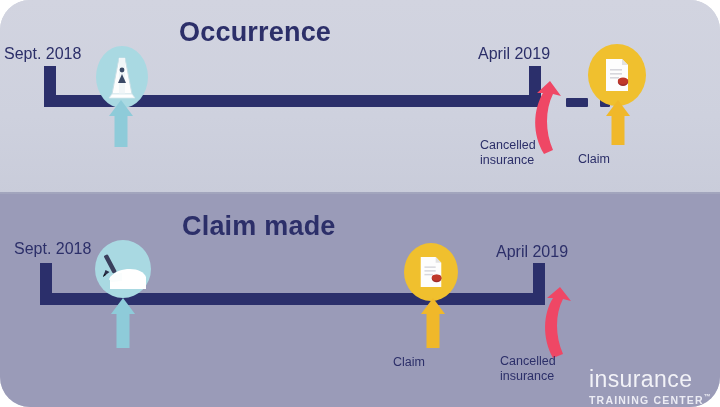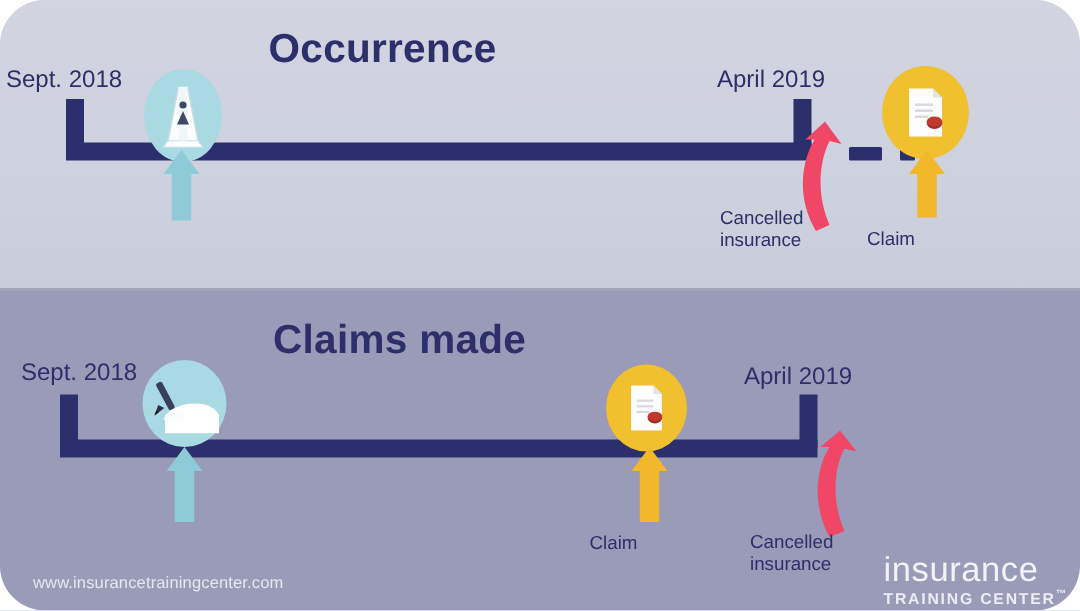--- a/index.html
+++ b/index.html
@@ -267,21 +267,21 @@
     </div>
 
     <div class="caption" id="occ-cap-claim">Claim</div>
   </div>
 
   <div class="panel-divider"></div>
 
   <div class="panel" id="panel-claims">
   </div>
 
-  <div class="panel-title" id="title-claims">Claims made</div>
+  <div class="panel-title" id="title-claims">Claim made</div>
 
   <div class="date-label" id="cm-date-start">Sept. 2018</div>
 
   <div class="date-label" id="cm-date-end">April 2019</div>
 
   <div class="tl-bar" id="cm-tl-h"></div>
   <div class="tl-bar" id="cm-tl-left"></div>
   <div class="tl-bar" id="cm-tl-right"></div>
 
   <div class="icon-circle circle-blue" id="cm-icon-act">
@@ -324,21 +324,20 @@
   </div>
 
 
   <div class="caption" id="cm-cap-claim">Claim</div>
 
   <div class="caption" id="cm-cap-cancelled">
     <div>Cancelled</div>
     <div>insurance</div>
   </div>
 
-  <div id="site-url">www.insurancetrainingcenter.com</div>
 
   <div id="brand-logo">
     <div id="brand-name">insurance</div>
     <div id="brand-tagline">
       <span>TRAINING CENTER</span><span id="brand-tm">™</span>
     </div>
   </div>
 
 </div>
 

